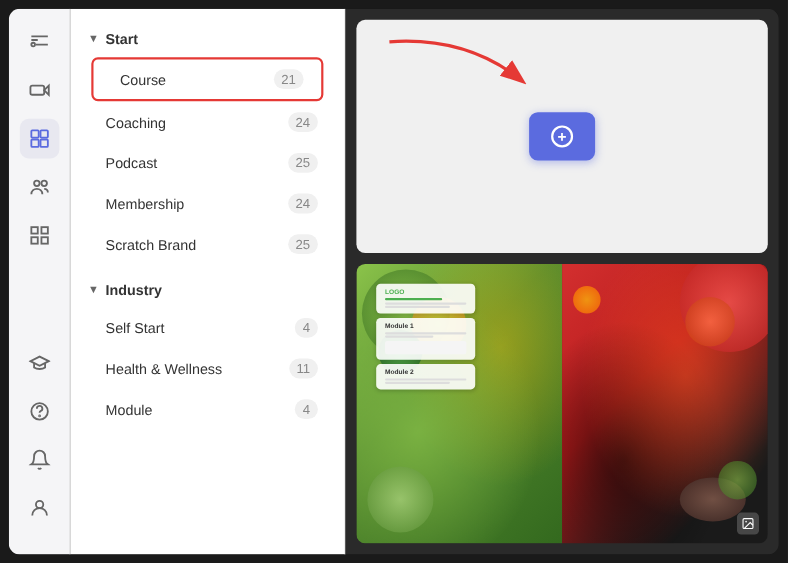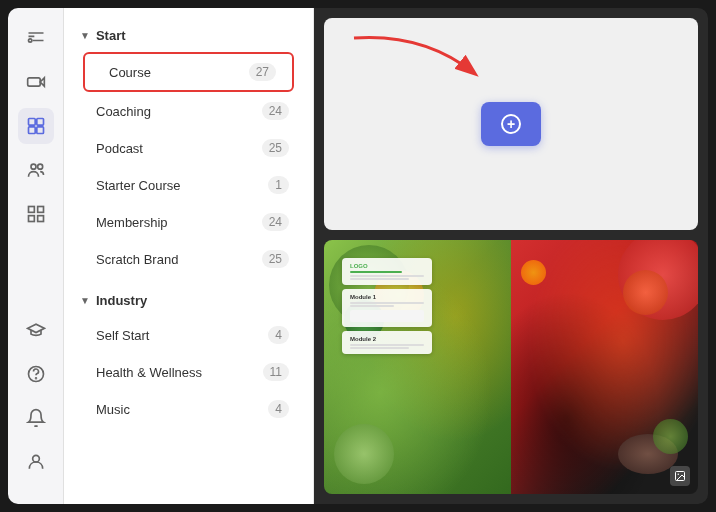--- a/index.html
+++ b/index.html
@@ -279,33 +279,29 @@
 
   <div class="filter-panel">
 
     <div class="filter-section-header">
       <span class="chevron">▼</span>
       <span>Start</span>
     </div>
 
     <div class="filter-item selected">
       <span class="filter-item-label">Course</span>
-      <span class="filter-item-count">27</span>
+      <span class="filter-item-count">21</span>
     </div>
     <div class="filter-item">
       <span class="filter-item-label">Coaching</span>
       <span class="filter-item-count">24</span>
     </div>
     <div class="filter-item">
       <span class="filter-item-label">Podcast</span>
       <span class="filter-item-count">25</span>
-    </div>
-    <div class="filter-item">
-      <span class="filter-item-label">Starter Course</span>
-      <span class="filter-item-count">1</span>
     </div>
     <div class="filter-item">
       <span class="filter-item-label">Membership</span>
       <span class="filter-item-count">24</span>
     </div>
     <div class="filter-item">
       <span class="filter-item-label">Scratch Brand</span>
       <span class="filter-item-count">25</span>
     </div>
 
@@ -315,21 +311,21 @@
     </div>
     <div class="filter-item">
       <span class="filter-item-label">Self Start</span>
       <span class="filter-item-count">4</span>
     </div>
     <div class="filter-item">
       <span class="filter-item-label">Health &amp; Wellness</span>
       <span class="filter-item-count">11</span>
     </div>
     <div class="filter-item">
-      <span class="filter-item-label">Music</span>
+      <span class="filter-item-label">Module</span>
       <span class="filter-item-count">4</span>
     </div>
   </div>
 
   <div class="content-area">
 
     <div class="content-top">
 
       <svg class="arrow-annotation" width="160" height="80" viewBox="0 0 160 80" style="position:absolute;top:10px;left:20px;pointer-events:none;">
         <defs>

